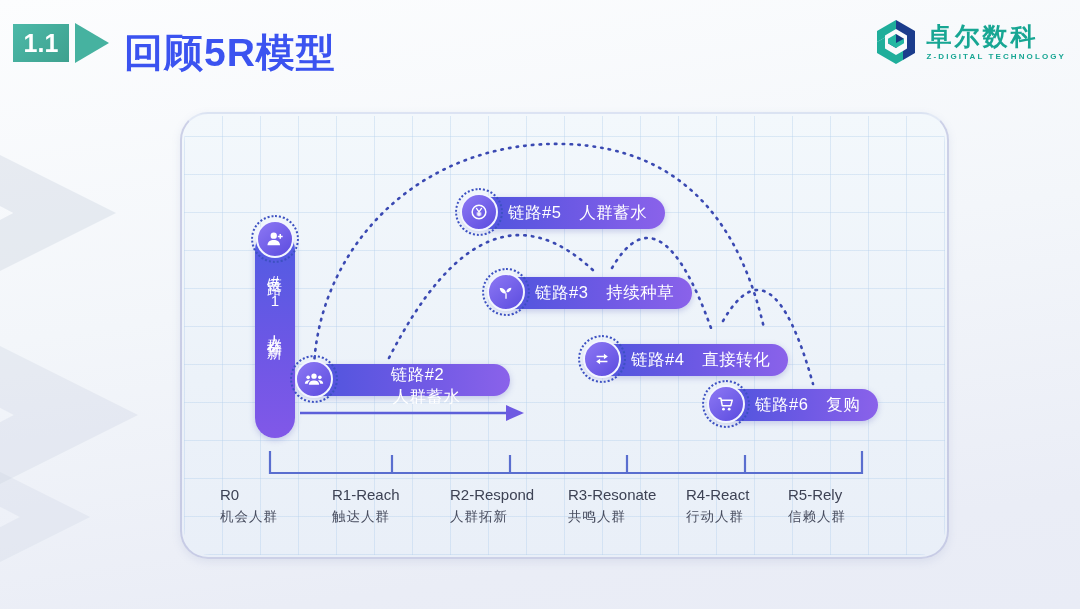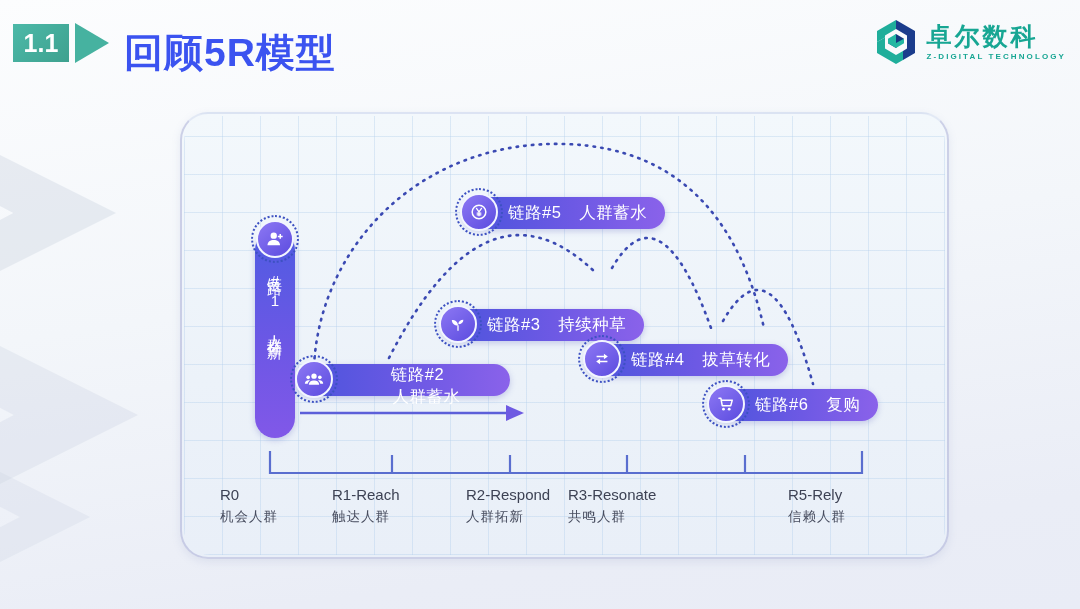--- a/index.html
+++ b/index.html
@@ -58,41 +58,41 @@
   .pill .desc{margin-left:18px;}
   .iconwrap{position:absolute;left:-2px;top:-4px;width:38px;height:38px;border-radius:50%;
     background:linear-gradient(140deg,#8d78f4,#5c4cdf);
     border:2px solid #f2f5ff;box-sizing:border-box;
     display:flex;align-items:center;justify-content:center;}
   .iconwrap::after{content:"";position:absolute;inset:-7px;
     border:2px dotted #3d51c2;border-radius:50%;}
   .iconwrap svg{width:20px;height:20px;display:block;}
 
   .pill2{left:297px;top:364px;min-width:213px;flex-direction:column;}
-  .pill3{left:441px;top:277px;min-width:190px;margin-top:32px;}
+  .pill3{left:489px;top:277px;min-width:190px;}
   .pill4{left:585px;top:332px;min-width:200px;margin-top:12px;}
   .pill5{left:462px;top:197px;min-width:196px;}
   .pill6{left:709px;top:389px;min-width:166px;}
 
   
   .pill-vert{position:absolute;left:255px;top:230px;width:40px;height:208px;
     border-radius:21px;z-index:3;
     background:linear-gradient(180deg,#4f5ce2 0%,#6c57e5 55%,#8158e8 100%);
     box-shadow:0 2px 6px rgba(80,85,185,.28);}
   .pill-vert .iconwrap{left:1px;top:-10px;}
   .vtext{position:absolute;left:0;top:36px;width:100%;display:flex;flex-direction:column;
     align-items:center;gap:11px;color:#fff;}
   .vtext span{writing-mode:vertical-rl;text-orientation:upright;
     font-size:15px;letter-spacing:3px;line-height:1;}
 
   
   .stage{position:absolute;top:486px;width:120px;text-align:left;color:#3d4254;z-index:2;}
   .stage .en{font-size:15px;}
   .stage .cn{font-size:13.5px;margin-top:5px;color:#484d5f;letter-spacing:1px;}
-  .s0{left:220px;} .s1{left:332px;} .s2{left:450px;padding-left:16px;}
+  .s0{left:220px;} .s1{left:332px;} .s2{left:450px;}
   .s3{left:568px;} .s4{left:686px;} .s5{left:788px;}
 </style>
 </head>
 <body>
 
 <div class="slide">
   <div class="wm wm1"></div>
   <div class="wm wm2"></div>
   <div class="wm wm3"></div>
 
@@ -165,21 +165,21 @@
   </div>
 
   <div class="pill pill4">
     <div class="iconwrap">
       <svg viewBox="0 0 24 24" fill="#ffffff">
         <path d="M5.5 8.2h8.8V5.8L19 9l-4.7 3.2V9.8H5.5z"></path>
         <path d="M18.5 15.8H9.7v2.4L5 15l4.7-3.2v2.4h8.8z"></path>
       </svg>
     </div>
     <span>链路#4</span>
-    <span class="desc">拔草转化</span>
+    <span class="desc">直接转化</span>
   </div>
 
   <div class="pill pill2">
     <div class="iconwrap">
       <svg viewBox="0 0 24 24" fill="#ffffff">
         <circle cx="12" cy="8.6" r="3.2"></circle>
         <path d="M5.8 19c0-3.4 2.7-5.2 6.2-5.2s6.2 1.8 6.2 5.2z"></path>
         <circle cx="5" cy="10" r="2.2"></circle>
         <path d="M1 17.6c0-2.6 1.8-4.1 4.2-4.1.7 0 1.4.1 2 .4-1.6 1.1-2.5 2.3-2.7 3.7z"></path>
         <circle cx="19" cy="10" r="2.2"></circle>
@@ -211,17 +211,21 @@
     <div class="cn">触达人群</div>
   </div>
   <div class="stage s2">
     <div class="en">R2-Respond</div>
     <div class="cn">人群拓新</div>
   </div>
   <div class="stage s3">
     <div class="en">R3-Resonate</div>
     <div class="cn">共鸣人群</div>
   </div>
+  <div class="stage s4">
+    <div class="en">R4-React</div>
+    <div class="cn">行动人群</div>
+  </div>
   <div class="stage s5">
     <div class="en">R5-Rely</div>
     <div class="cn">信赖人群</div>
   </div>
 </div>
 
 </body></html>

